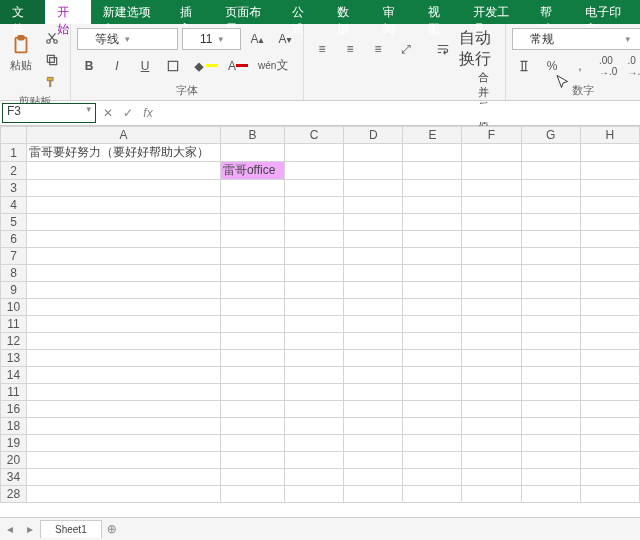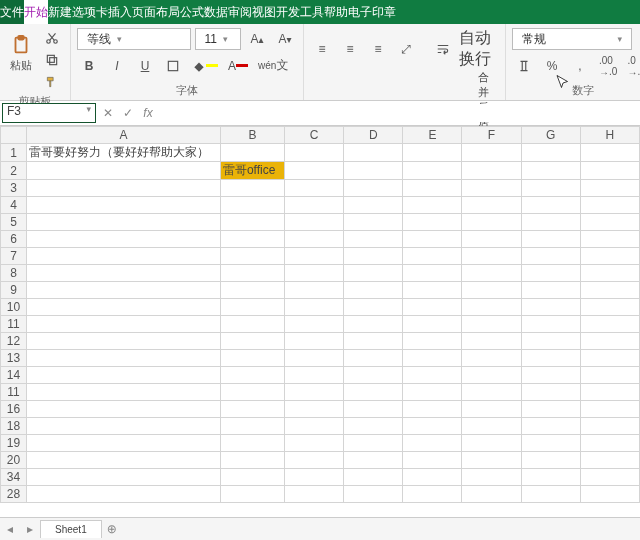--- a/index.html
+++ b/index.html
@@ -1,41 +1,41 @@
 <!DOCTYPE html>
 <html><head>
 <meta charset="utf-8">
 <style>
 html,body{margin:0;padding:0;font-family:"Microsoft YaHei",Arial,sans-serif;font-size:12px;color:#444;background:#fff;width:640px;height:540px;overflow:hidden}
 .tabbar{display:flex;background:#107c41;height:24px;color:#fff}
-.tabbar .tab{padding:4px 0;cursor:pointer;font-size:12px}
+.tabbar .tab{padding:4px 12px;cursor:pointer;font-size:12px}
 .tabbar .tab.active{background:#fff;color:#a21caf}
 .tabbar .tab.file{background:#0e6a38}
 .ribbon{display:flex;border-bottom:1px solid #ccc;background:#f5f5f5;height:76px}
 .group{border-right:1px solid #ddd;padding:4px 6px 2px 6px;display:flex;flex-direction:column;justify-content:space-between}
 .group-label{text-align:center;color:#666;font-size:11px;margin-top:2px}
 .row{display:flex;align-items:center;gap:4px}
 .btn{display:inline-flex;align-items:center;justify-content:center;min-width:18px;height:20px;padding:0 3px;cursor:pointer;color:#555}
 .btn svg{width:14px;height:14px}
-.sel{border:1px solid #bbb;background:#fff;height:20px;display:flex;align-items:center;padding:0 9px;font-size:12px;color:#333}
+.sel{border:1px solid #bbb;background:#fff;height:20px;display:flex;align-items:center;padding:0 17px;font-size:12px;color:#333}
 .sel .dd{margin-left:6px;color:#888;font-size:9px}
 .big-btn{display:flex;flex-direction:column;align-items:center;justify-content:center;width:34px;height:50px;cursor:pointer;color:#555}
 .big-btn svg{width:22px;height:22px}
 .big-btn span{font-size:11px;margin-top:2px}
 .fx-bar{display:flex;align-items:center;height:24px;border-bottom:1px solid #ccc}
 .namebox{width:84px;border:1px solid #14532d;height:18px;margin:2px;display:flex;align-items:flex-start;padding:0 4px;font-size:12px;background:#fff}
 .namebox .dd{margin-left:auto;color:#888;font-size:9px}
 .fx-btn{width:20px;text-align:center;color:#888;cursor:pointer}
 .fx-input{flex:1;height:18px;border:none;outline:none;font-size:12px;padding:0 4px}
 .sheet{position:relative;overflow:hidden}
 table{border-collapse:collapse;table-layout:fixed}
 th,td{border:1px solid #d4d4d4;height:16px;font-size:12px;padding:0 2px;overflow:hidden;white-space:nowrap;text-align:left;background:#fff}
 th{background:#f3f3f3;font-weight:normal;text-align:center;color:#555}
 th.rowh{width:22px}
-.hl{background:#eab308}
+.hl{background:#f0abfc}
 .tabs{position:absolute;bottom:0;left:0;right:0;height:22px;border-top:1px solid #ccc;display:flex;align-items:center;background:#f5f5f5}
 .nav{width:40px;display:flex;justify-content:space-around;color:#888}
 .stab{padding:3px 14px;background:#fff;border:1px solid #ccc;border-bottom:none;font-size:10px;cursor:pointer}
 .add{width:20px;text-align:center;color:#888;cursor:pointer}
 .cursor{position:absolute;left:554px;top:74px;pointer-events:none}
 .bold{font-weight:bold}.ital{font-style:italic}.ul{text-decoration:underline}
 </style>
 </head>
 <body>
 

